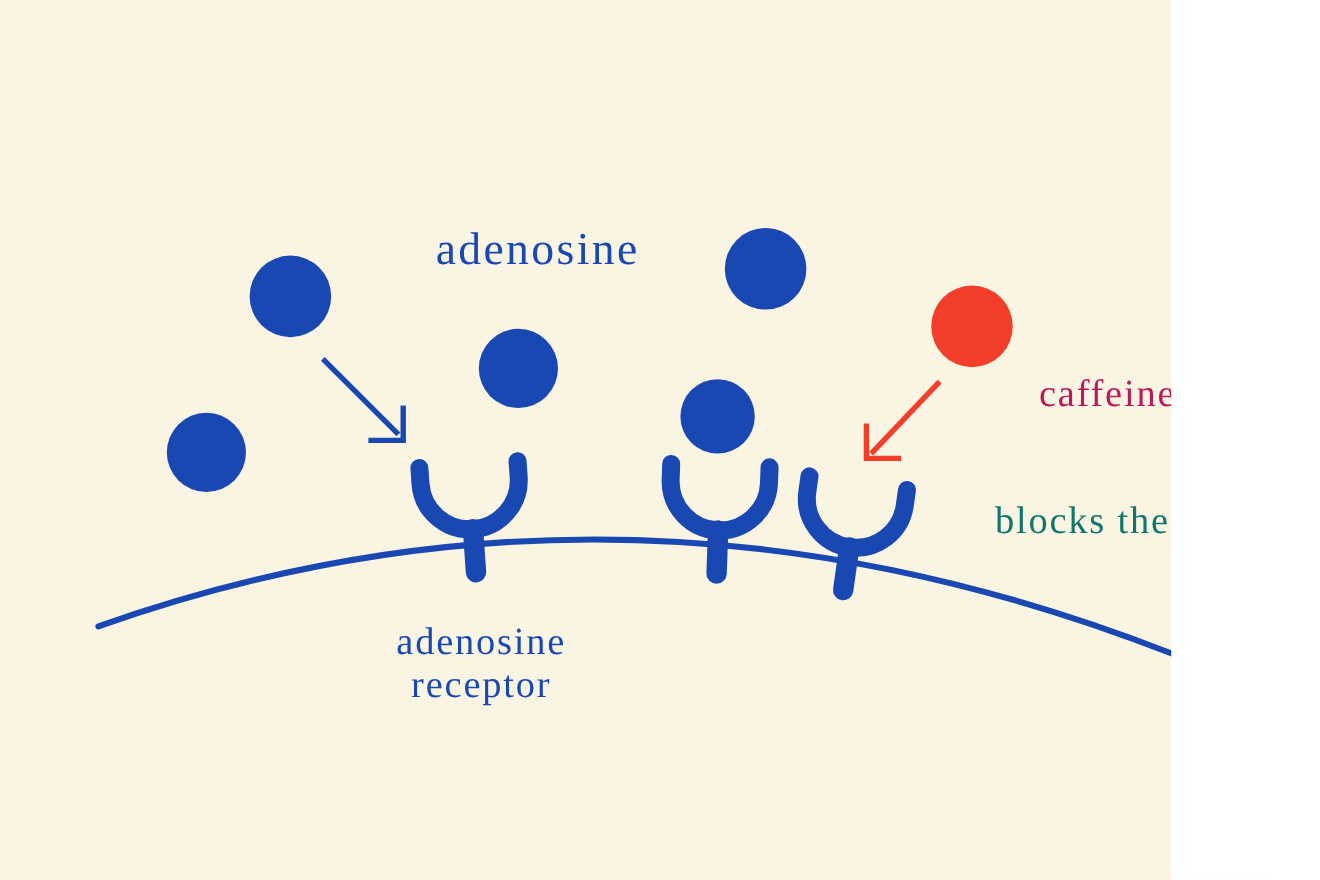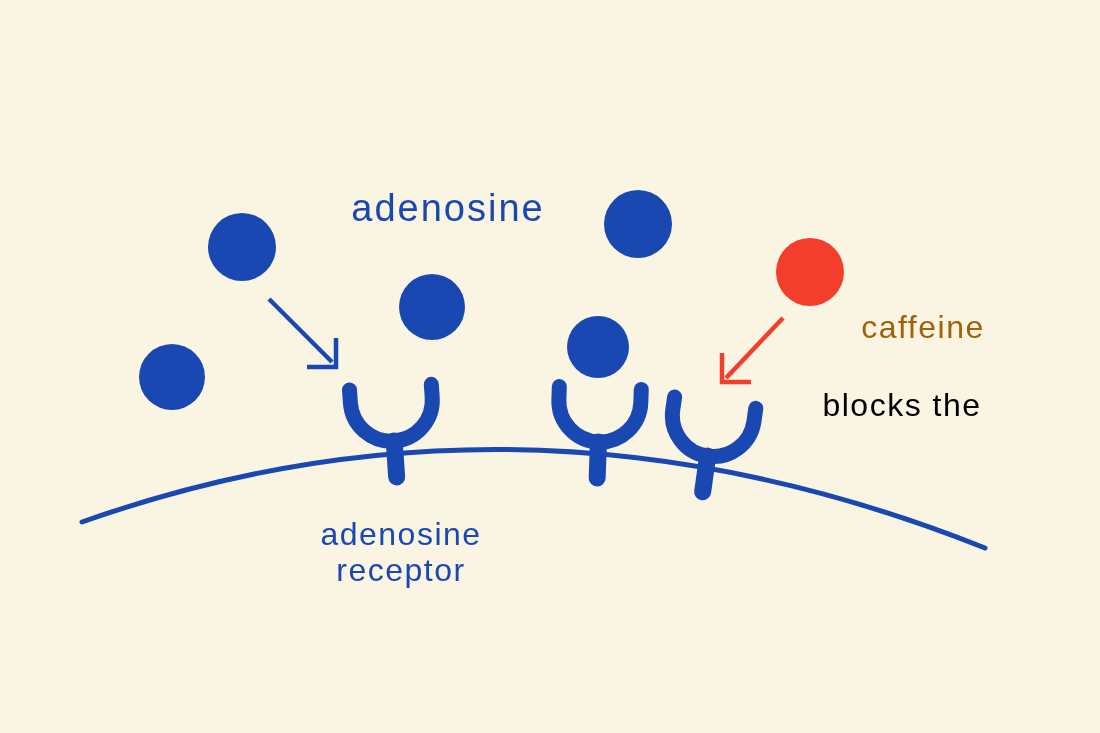--- a/index.html
+++ b/index.html
@@ -1,21 +1,21 @@
 <!DOCTYPE html>
 <html><head>
 <meta charset="utf-8">
 <style>
   html, body { margin: 0; padding: 0; }
   .canvas {
     position: relative;
-    width: 1100px;
+    width: 976px;
     height: 733px;
     overflow: hidden;
-    font-family: Liberation Sans, sans-serif;
+    font-family: Liberation Serif, serif;
   }
   .canvas svg { position: absolute; left: 0; top: 0; }
   .label {
     position: absolute;
     text-align: center;
     transform: translateX(-50%);
     white-space: nowrap;
     letter-spacing: 1.5px;
     font-size: 32px;
     font-weight: 500;
@@ -67,23 +67,23 @@
       <circle cx="432" cy="307" r="33"></circle>
       <circle cx="638" cy="224" r="34"></circle>
       <circle cx="598" cy="347" r="31"></circle>
     </g>
 
     <circle cx="810" cy="272" r="34" fill="#F43E2C"></circle>
   </svg>
 
   <div class="label title-label" style="color: rgb(26, 72, 178);">adenosine</div>
 
-  <div class="label caffeine-label" style="color: #a16207;">caffeine</div>
+  <div class="label caffeine-label" style="color: #be185d;">caffeine</div>
 
-  <div class="label blocks-label" style="color: #000000;">
+  <div class="label blocks-label" style="color: #0f766e; margin-top: 28px;">
     <span class="line">blocks the</span>
   </div>
 
   <div class="label receptor-label" style="color: rgb(26, 72, 178);">
     <span class="line">adenosine</span>
     <span class="line">receptor</span>
   </div>
 
 </div>
 

